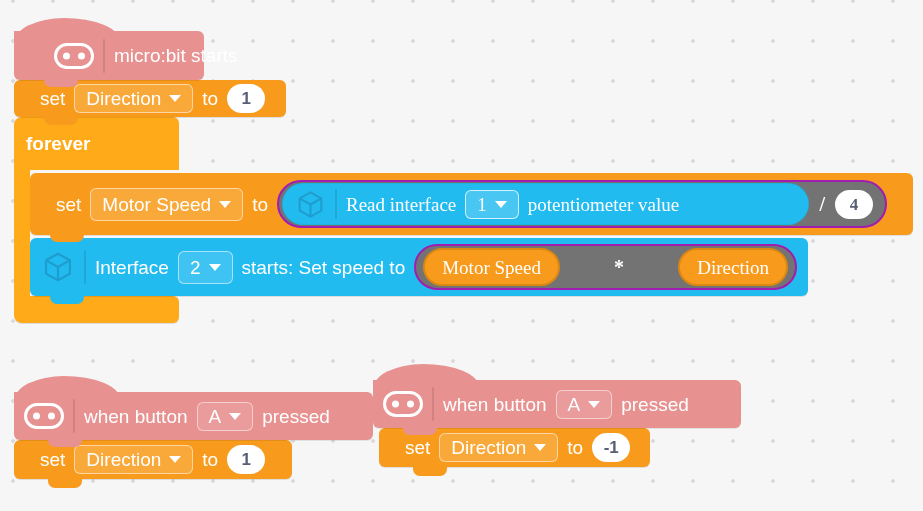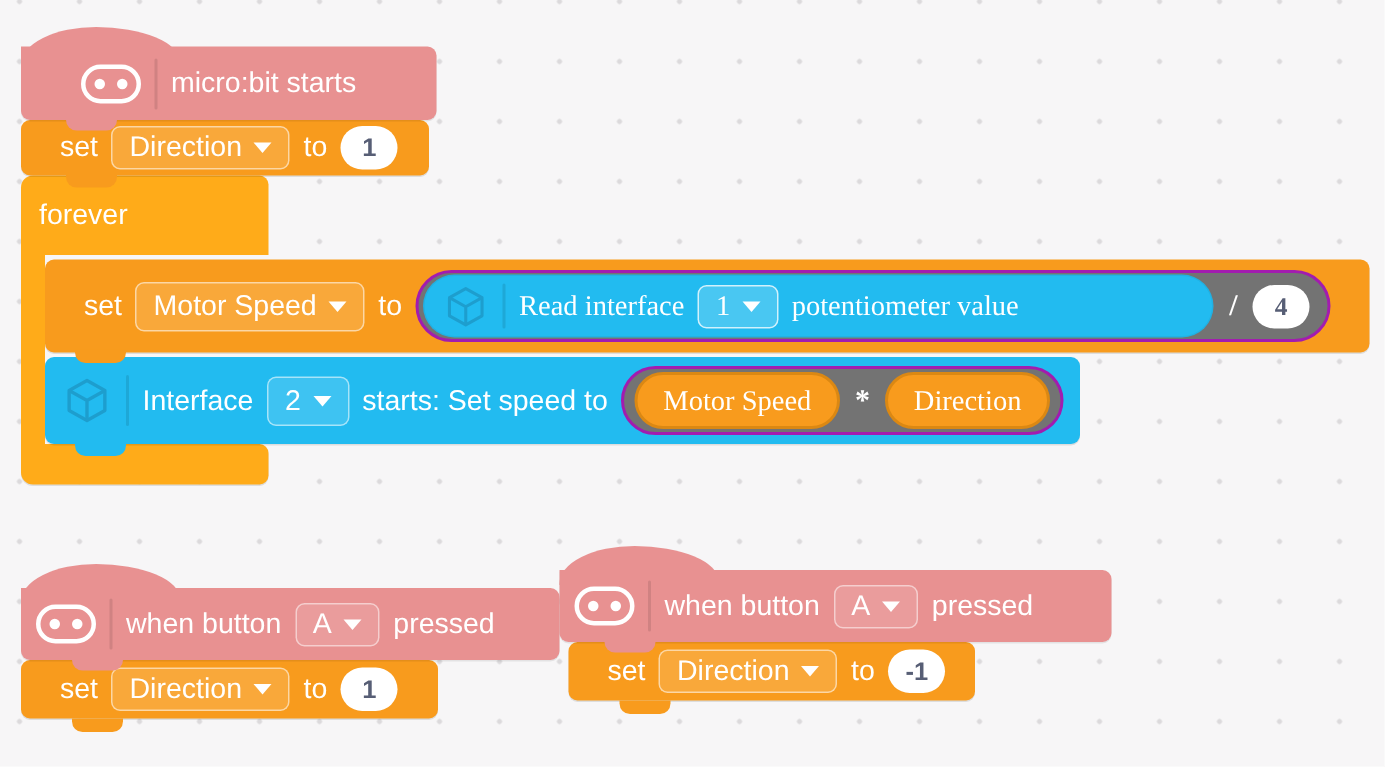--- a/index.html
+++ b/index.html
@@ -67,29 +67,29 @@
              padding:0 17px; white-space:nowrap; }
   .op { font-weight:600; font-size:20px; }
   .lbl { white-space:nowrap; }
   .cube { flex:none; opacity:0.8; }
 </style>
 </head>
 <body>
 
 <div id="canvas">
 
-  <div class="abs amber" style="left:14px; top:117px; width:165px; height:53px; border-radius:8px 6px 0 0;">
+  <div class="abs amber" style="left:14px; top:117px; width:165px; height:53px; border-radius:8px 6px 0 0;font-weight:bold;">
     <div class="blk" style="position:static; height:100%; padding-left:12px;">
       <span class="lbl">forever</span>
     </div>
   </div>
   <div class="abs amber" style="left:14px; top:168px; width:16px; height:130px;"></div>
   <div class="abs amber" style="left:14px; top:296px; width:165px; height:27px; border-radius:0 6px 6px 8px; box-shadow:0 1px 0 rgba(0,0,0,0.10);"></div>
 
-  <div class="blk blue stack" style="left:30px; top:238px; width:690px; height:58px; padding:0 11px;text-align:right;">
+  <div class="blk blue stack" style="left:30px; top:238px; width:778px; height:58px; padding:0 11px;text-align:right;">
     <svg class="cube" width="34" height="34" viewBox="0 0 24 24" fill="none" stroke="#1d97c6" stroke-width="1.6" stroke-linejoin="round">
       <path d="M12 2.6 L20.4 7.3 L20.4 16.7 L12 21.4 L3.6 16.7 L3.6 7.3 Z"></path>
       <path d="M3.6 7.3 L12 12 L20.4 7.3 M12 12 L12 21.4"></path>
     </svg>
     <span class="vsep"></span>
     <span class="lbl">Interface</span>
     <span class="dd tall">
       <span>2</span>
       <i class="arr"></i>
     </span>
@@ -135,21 +135,21 @@
       <span>Direction</span>
       <i class="arr"></i>
     </span>
     <span class="lbl">to</span>
     <span class="oval">1</span>
     <span class="tab orange" style="left:30px; bottom:-8px;"></span>
   </div>
 
   <div class="abs" style="left:14px; top:18px; width:239px; height:72px;">
     <span class="cap hat-cap pink"></span>
-    <div class="blk pink hat-body" style="left:0; top:13px; width:277px; height:49px;padding-left:40px;">
+    <div class="blk pink hat-body" style="left:0; top:13px; width:190px; height:49px;padding-left:40px;">
       <span class="face"></span>
       <span class="vsep"></span>
       <span class="lbl">micro:bit starts</span>
     </div>
     <span class="tab pink" style="left:30px; top:60px;"></span>
   </div>
 
   <div class="blk orange stack" style="left:14px; top:440px; width:278px; height:39px;">
     <span class="lbl">set</span>
     <span class="dd">

